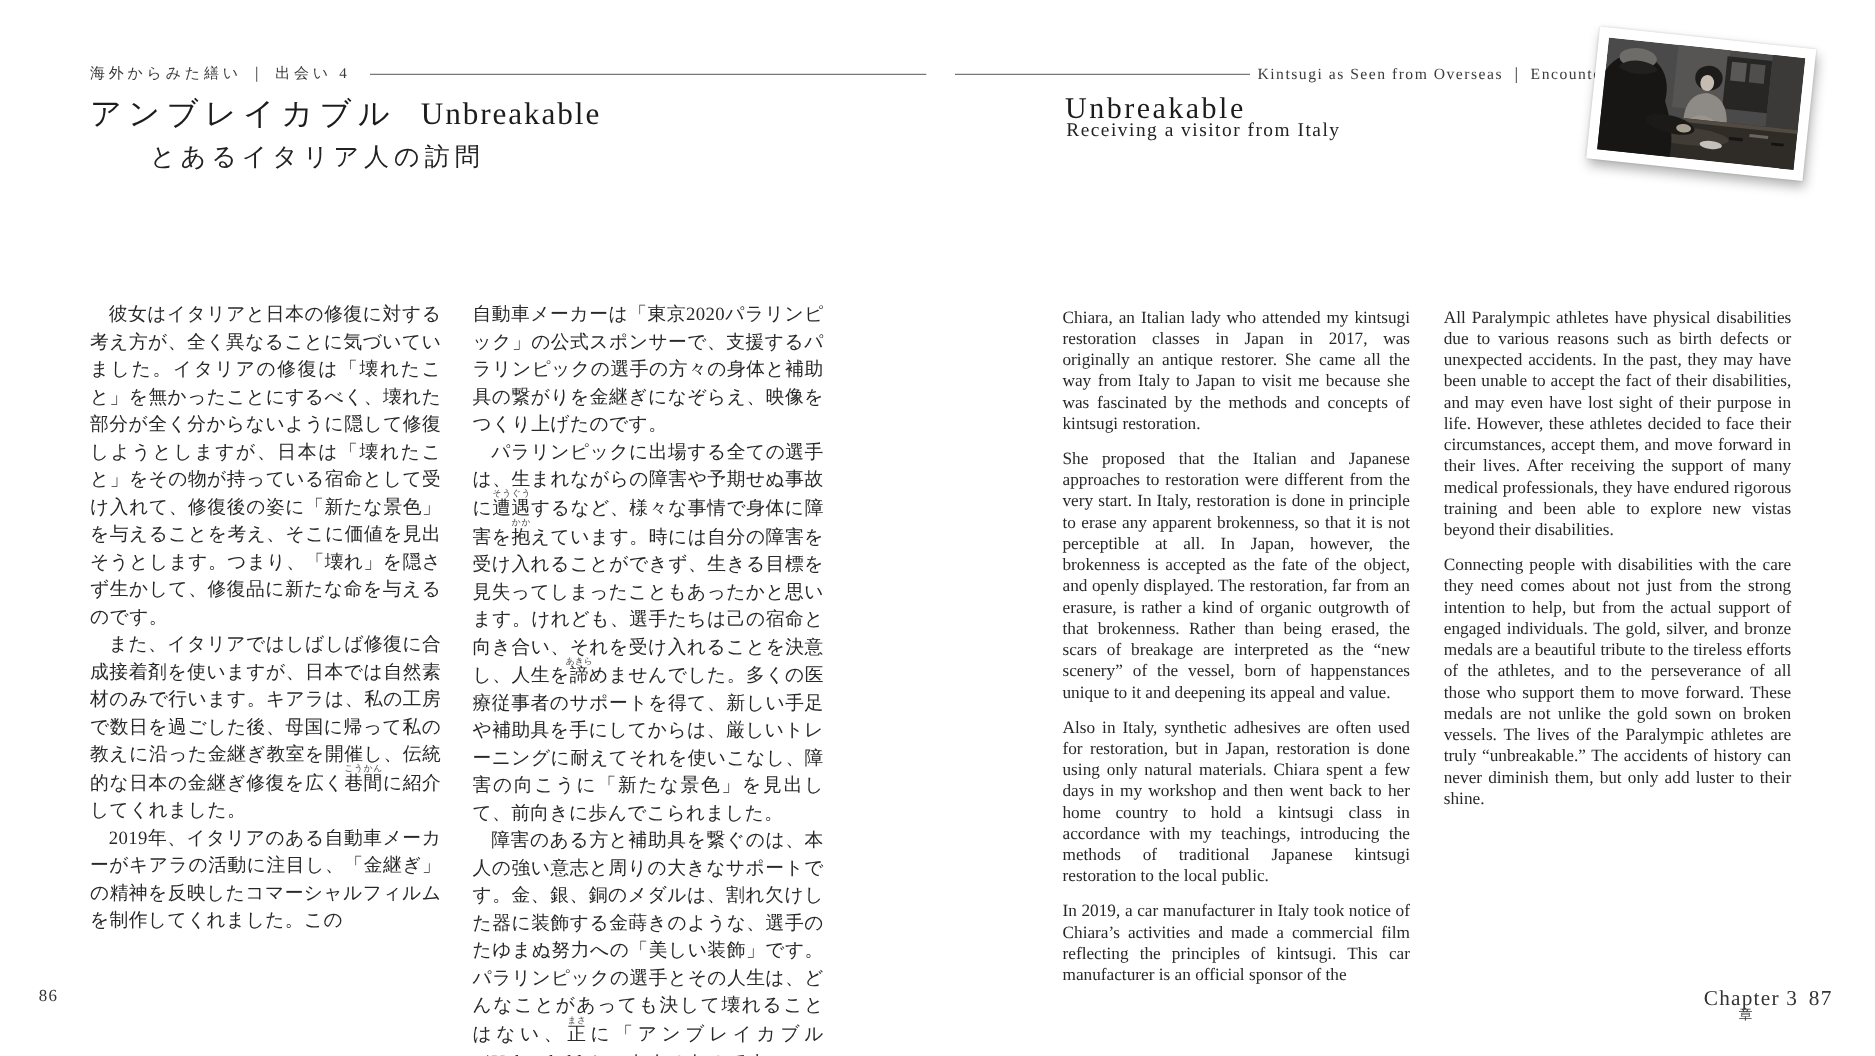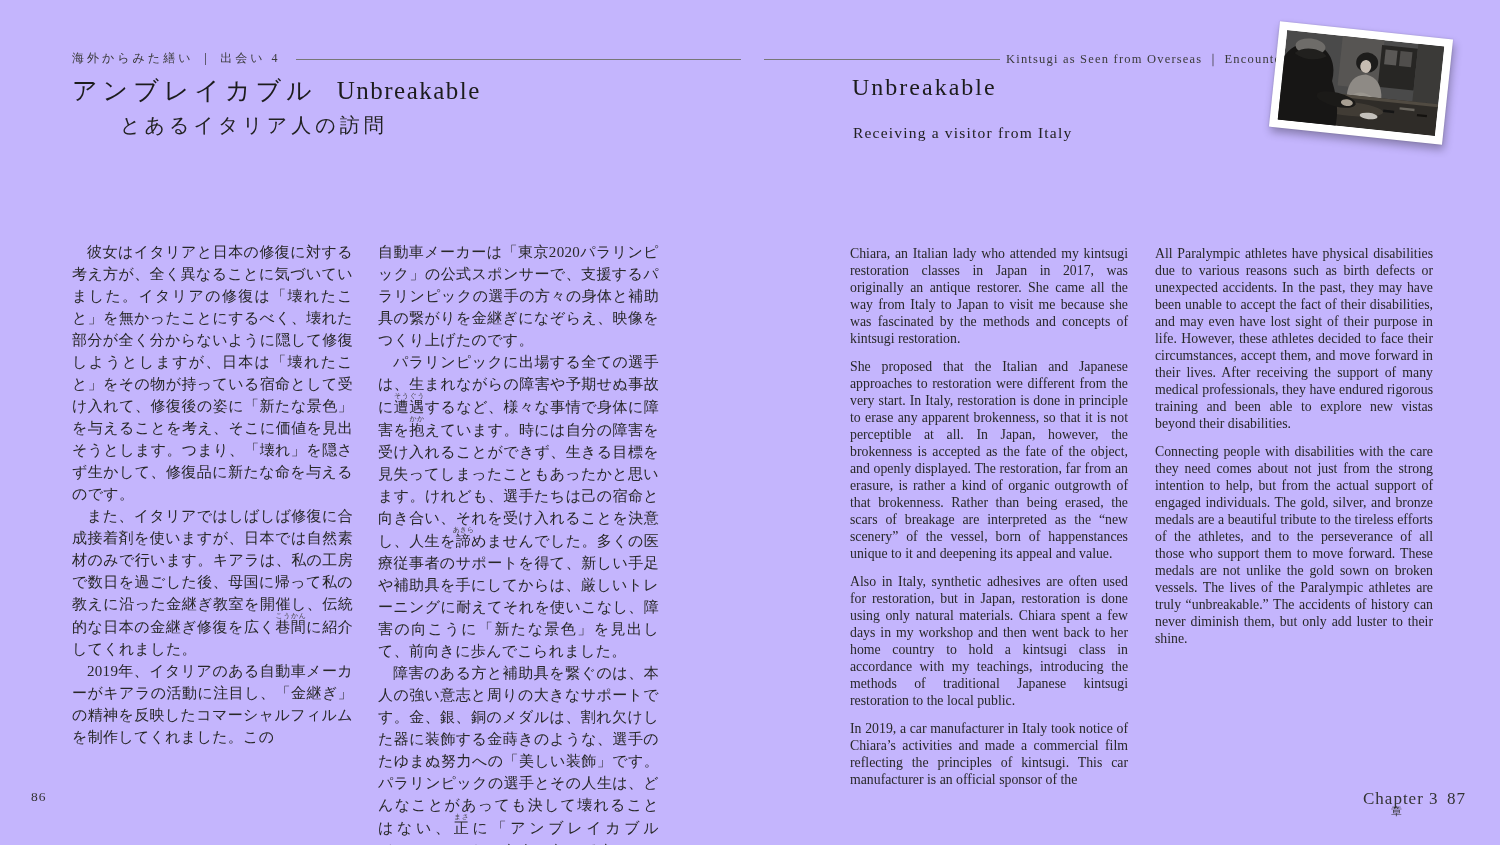--- a/index.html
+++ b/index.html
@@ -1,17 +1,17 @@
 <!DOCTYPE html>
 <html><head>
 <meta charset="utf-8">
 <style>
   html,body { margin:0; padding:0; background:#e8e8e8; }
   .spread {
-    position:relative; width:1500px; height:845px; background:#c4b5fd;
+    position:relative; width:1500px; height:845px; background:#ffffff;
     font-family:"Liberation Serif","DejaVu Serif",serif; color:#222;
     overflow:hidden;
   }
 
   
   .eyebrow-left {
     position:absolute; left:72px; top:50px;
     font-size:12px; letter-spacing:3px; color:#3a3a3a; white-space:nowrap;
   }
   .rule { position:absolute; top:59px; height:1px; background:#777; }
@@ -24,21 +24,21 @@
 
   .title-left { position:absolute; left:72px; top:74px; font-size:25px; color:#1c1c1c; white-space:nowrap; }
   .title-left .jp { letter-spacing:5px; }
   .title-left .en { margin-left:20px; letter-spacing:1.5px; }
   .subtitle-left {
     position:absolute; left:72px; top:112px;
     font-size:20px; letter-spacing:4px; color:#222; white-space:nowrap;margin-left:48px;
   }
 
   .title-right { position:absolute; left:852px; top:74px; font-size:24px; letter-spacing:2px; color:#1c1c1c; }
-  .subtitle-right { position:absolute; left:853px; top:124px; font-size:15.5px; letter-spacing:1.2px; color:#222; }
+  .subtitle-right { position:absolute; left:853px; top:96px; font-size:15.5px; letter-spacing:1.2px; color:#222; }
 
   
   .photo-frame {
     position:absolute; left:1274px; top:30px; width:158px; height:90px;
     padding:8px; background:#fff; transform:rotate(6deg);
     box-shadow:2px 5px 9px rgba(0,0,0,0.30), 0 0 2px rgba(0,0,0,0.18);
   }
   .photo-frame svg { display:block; width:158px; height:90px; }
 
   

